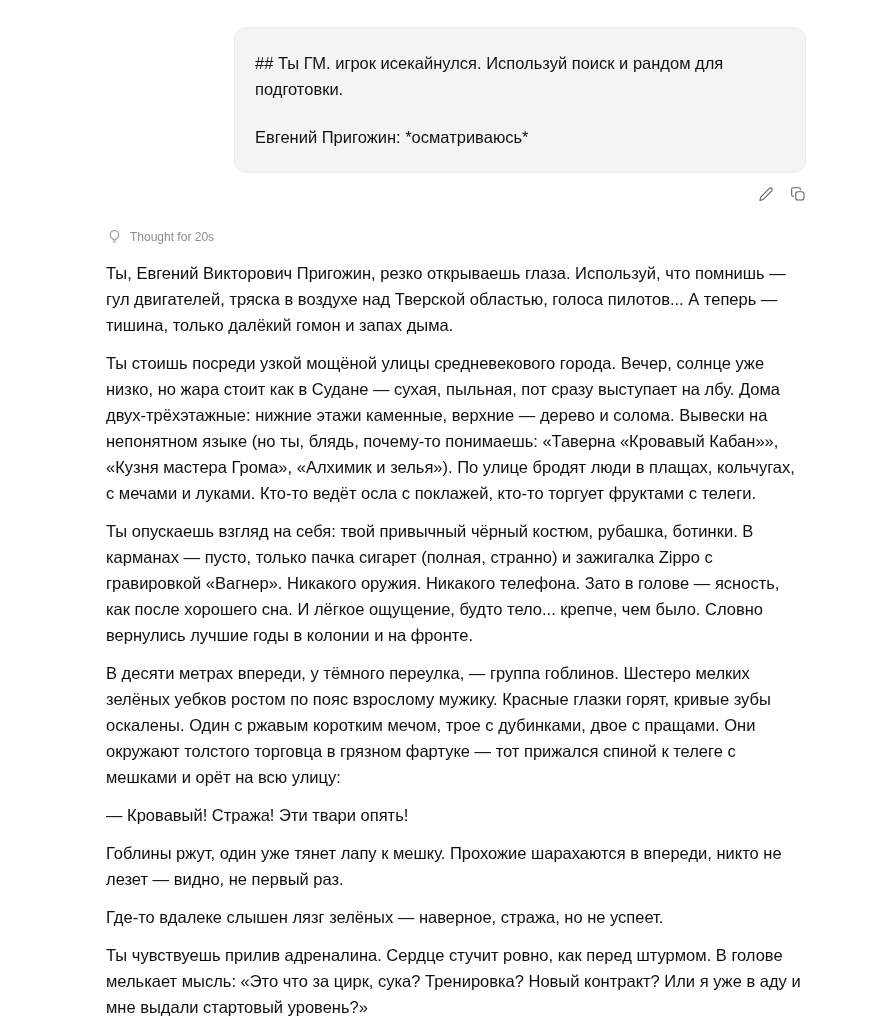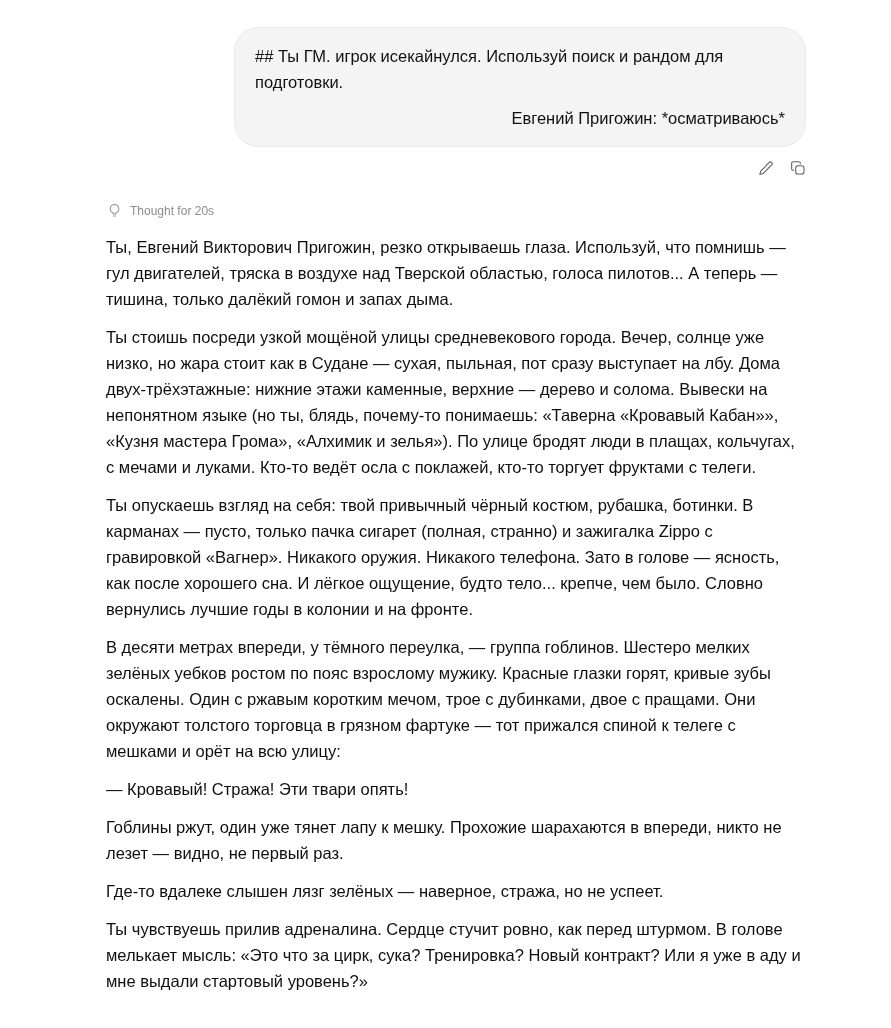--- a/index.html
+++ b/index.html
@@ -7,25 +7,25 @@
   body {
     width:891px; height:1028px; overflow:hidden;
     font-family:"Liberation Sans","DejaVu Sans",sans-serif;
     color:#1a1a1a;
   }
   .chat-column { width:700px; margin-left:106px; padding-top:27px; }
 
   
   .user-row { display:flex; justify-content:flex-end; }
   .user-bubble {
-    background:#f4f4f4; border:1px solid #ebebeb; border-radius:24px;
-    padding:15px 20px; max-width:572px;
+    background:#f4f4f4; border:1px solid #ebebeb; border-radius:12px;
+    padding:22px 20px; max-width:572px;
     font-size:16.5px; line-height:26px; color:#111;
   }
-  .user-bubble p + p { margin-top:10px;text-align:right; }
+  .user-bubble p + p { margin-top:22px; }
 
   .msg-actions {
     display:flex; justify-content:flex-end; gap:16px;
     margin-top:11px; height:20px;
   }
   .icon-btn { background:none; border:none; padding:0; cursor:pointer; display:flex; align-items:center; }
   .icon {
     width:18px; height:18px; stroke:#5f5f5f; fill:none;
     stroke-width:1.6; stroke-linecap:round; stroke-linejoin:round;
   }

